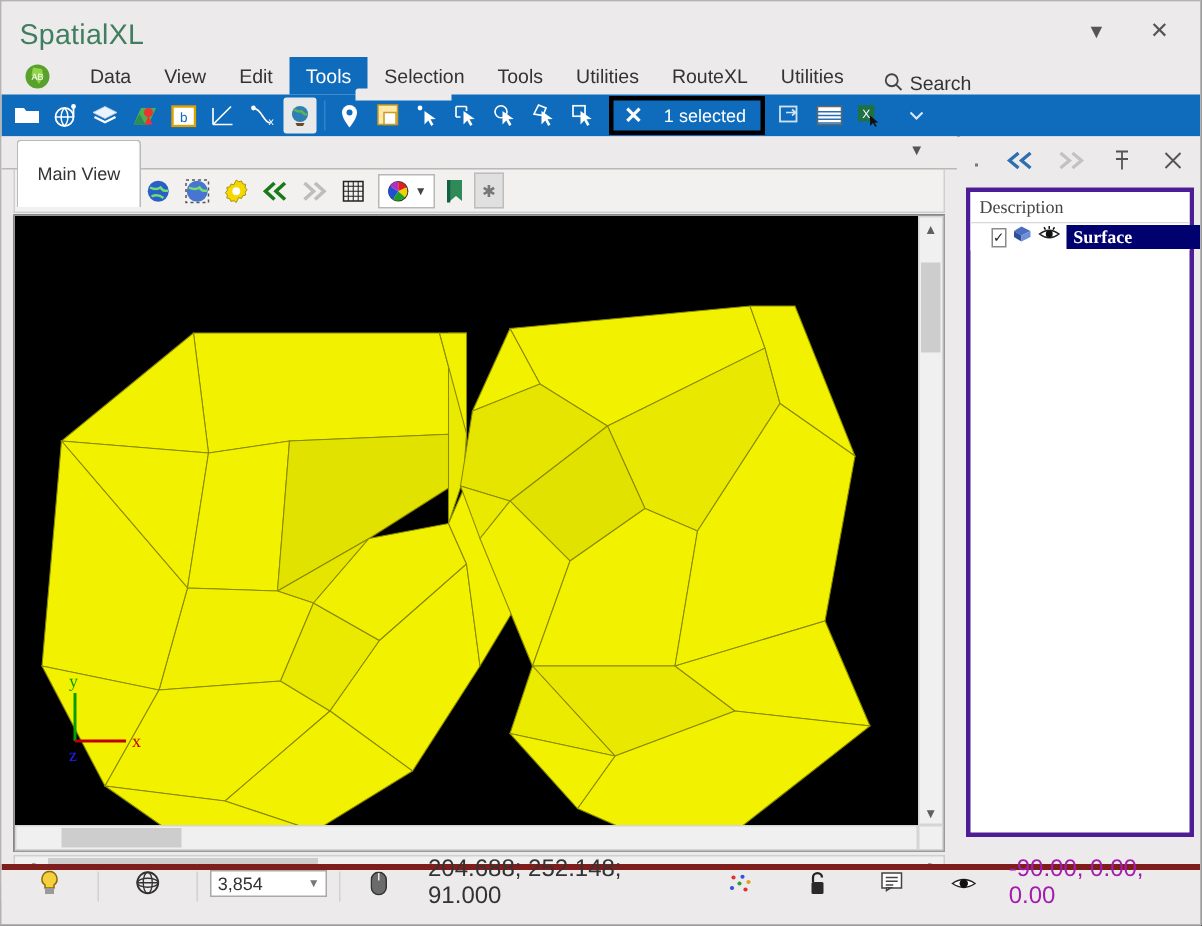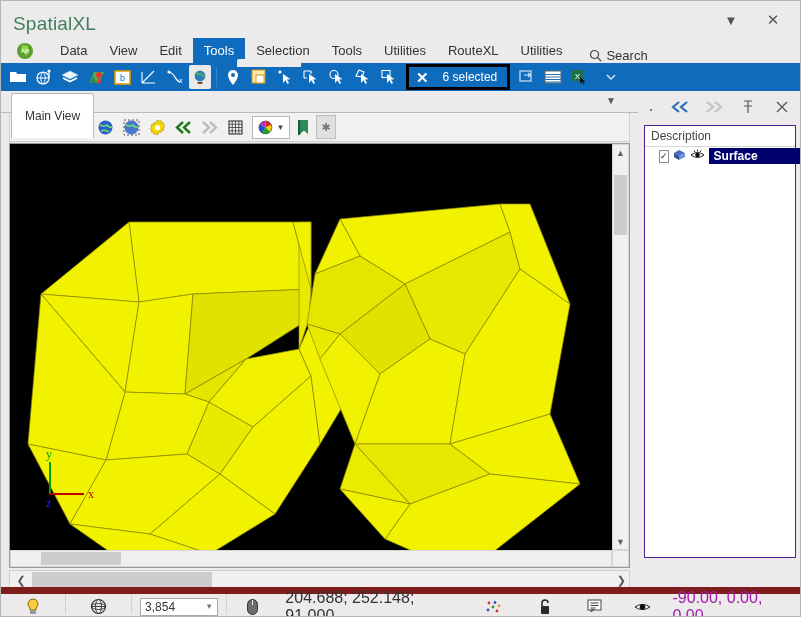--- a/index.html
+++ b/index.html
@@ -19,21 +19,21 @@
   .win-btn{position:absolute;top:8px;width:26px;height:22px;display:flex;
            align-items:center;justify-content:center;color:#555;font-size:13px;cursor:default;}
   #win-dropdown{right:56px;}
   #win-close{right:14px;font-size:15px;}
 
   
   #menubar{height:25px;background:#eceaea;position:relative;display:flex;align-items:flex-end;}
   #app-glyph{width:48px;height:25px;display:flex;align-items:center;justify-content:center;}
   .menu-item{height:25px;line-height:25px;padding:0 11px;font-size:13px;color:#333;cursor:default;}
   .menu-item.active{background:#0f6cbd;color:#fff;}
-  #searchbox{display:flex;align-items:center;gap:4px;margin-left:16px;color:#333;font-size:13px;}
+  #searchbox{display:flex;align-items:flex-start;gap:4px;margin-left:16px;color:#333;font-size:13px;}
 
   
   #maintoolbar{height:28px;background:#0f6cbd;display:flex;align-items:center;
                padding-left:4px;position:relative;}
   .tb-ico{width:22px;height:24px;margin:0 2px;display:flex;align-items:center;
           justify-content:center;position:relative;}
   .tb-sep{width:1px;height:20px;background:#2f84cc;margin:0 3px;}
   #tab-stub{position:absolute;left:236px;top:-4px;width:64px;height:8px;
             background:#eceaea;border-radius:2px 2px 0 0;}
   #sel-highlight{margin-left:4px;height:26px;border:3px solid #000;
@@ -92,36 +92,36 @@
   #scale-graphic{flex:1;height:10px;position:relative;margin-right:6px;}
   #scale-graphic:before{content:"";position:absolute;left:0;right:0;top:4px;height:3px;background:#000;}
   .scale-cap{position:absolute;top:0;width:4px;height:11px;background:#000;}
 
   
   #rp-toolbar{height:32px;display:flex;align-items:center;justify-content:flex-end;
               background:#eceaea;padding-right:8px;gap:14px;}
   .rp-ico{width:20px;height:20px;display:flex;align-items:center;justify-content:center;}
   #rp-dot{position:absolute;left:10px;top:18px;width:2px;height:2px;background:#777;}
   #rp-box{position:absolute;left:4px;right:4px;top:34px;bottom:32px;background:#fff;
-          border:1px solid #4c1d95;box-sizing:border-box;}
+          border:3px solid #4c1d95;box-sizing:border-box;font-family:Liberation Serif, serif;}
   #rp-header{height:20px;border-bottom:1px solid #d8d8d8;display:flex;align-items:center;
              padding-left:6px;color:#444;font-size:12px;background:#fff;}
   #rp-row{height:18px;display:flex;align-items:center;background:#fff;padding-left:14px;gap:4px;}
   #rp-rowlabel{background:#00006f;color:#fff;font-weight:bold;font-size:12px;
                padding:1px 60px 1px 5px;line-height:14px;}
   .cbx{width:11px;height:11px;border:1px solid #8a8a8a;background:#fff;
        display:flex;align-items:center;justify-content:center;font-size:9px;color:#222;}
   #rp-tabs{position:absolute;left:4px;right:4px;bottom:2px;height:28px;display:flex;align-items:stretch;}
   .rp-tab{display:flex;align-items:center;gap:5px;padding:0 10px;font-size:12px;color:#333;
           border:1px solid #c6c6c6;border-bottom:none;background:#f3f3f3;margin-right:2px;}
   .rp-tab.active{background:#fff;color:#1b4f9c;}
 
   
-  #statusbar{position:absolute;left:0;right:0;bottom:4px;height:25px;background:#eceaea;
-             border-top:7px solid #7f1d1d;display:flex;align-items:flex-start;box-sizing:border-box;}
+  #statusbar{position:absolute;left:0;right:0;bottom:15px;height:25px;background:#eceaea;
+             border-top:4px solid #7f1d1d;display:flex;align-items:flex-end;box-sizing:border-box;}
   .st-cell{display:flex;align-items:center;height:25px;padding:0 8px;}
   .st-sep{width:1px;height:20px;background:#d2d2d2;}
   #zoom-combo{width:78px;height:18px;border:1px solid #a9a9a9;background:#fff;
               display:flex;align-items:center;justify-content:space-between;padding:0 4px;box-sizing:border-box;}
   #zoom-val{font-size:12px;color:#333;}
   #coords{font-size:16px;color:#333;}
   #orient{font-size:16px;color:#a21caf;}
   svg{shape-rendering:geometricPrecision;}
 </style>
 </head>
@@ -259,21 +259,21 @@
     </div>
     <div class="tb-ico">
       <svg width="18" height="16" viewBox="0 0 18 16">
           <rect x="2" y="1.5" width="8" height="7" fill="none" stroke="#fff" stroke-width="1.1"></rect>
           <path d="M7 5 L7 14 L9.5 11.3 L11.5 15 L13 14 L11 10.5 L14.5 10.3 Z" fill="#fff"></path>
         </svg>
     </div>
 
     <div id="sel-highlight">
       <span class="tb-x">✕</span>
-      <span id="sel-count">6 selected</span>
+      <span id="sel-count">1 selected</span>
     </div>
 
     <div class="tb-ico" style="margin-left:6px">
       <svg width="17" height="16" viewBox="0 0 17 16">
           <rect x="1" y="2" width="11" height="10" fill="none" stroke="#cfe3f5" stroke-width="1.2"></rect>
           <path d="M5 6 h6 M9 4 l2.5 2 L9 8" stroke="#cfe3f5" fill="none" stroke-width="1.1"></path>
         </svg>
     </div>
     <div class="tb-ico">
       <svg width="18" height="15" viewBox="0 0 18 15">

